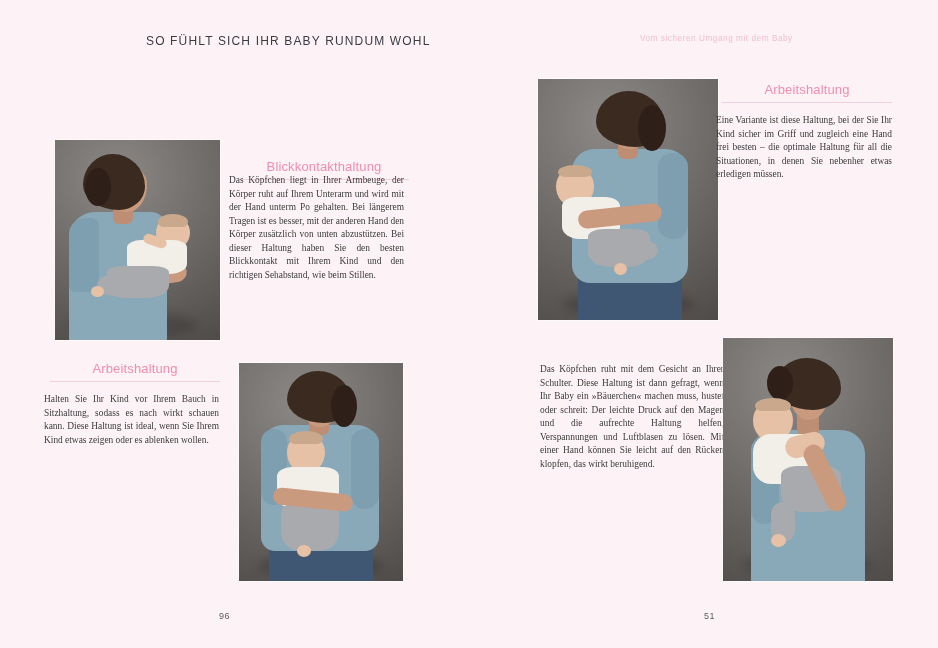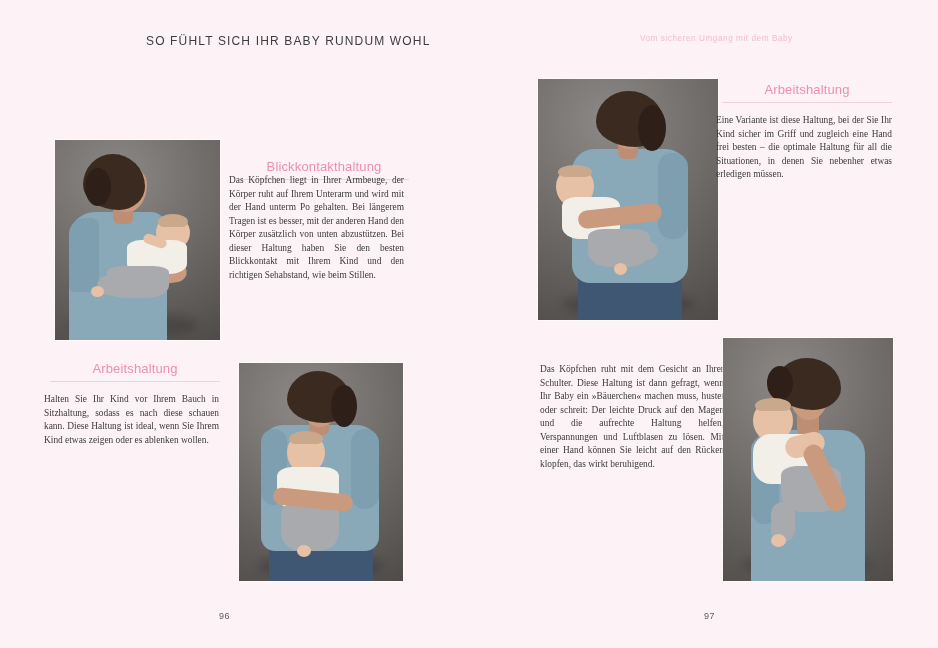--- a/index.html
+++ b/index.html
@@ -131,21 +131,21 @@
     <div class="fig barm" style="left:88px;top:96px;width:24px;height:10px;transform:rotate(18deg);"></div>
   </div>
 
   <div class="section-head" style="left:239px;top:139px;width:170px;margin-top:20px;">Blickkontakthaltung</div>
   <div class="body-text" style="left:229px;top:174px;width:175px;">
     <p>Das Köpfchen liegt in Ihrer Armbeuge, der Körper ruht auf Ihrem Unterarm und wird mit der Hand unterm Po gehalten. Bei längerem Tragen ist es besser, mit der anderen Hand den Körper zusätzlich von unten abzustützen. Bei dieser Haltung haben Sie den besten Blickkontakt mit Ihrem Kind und den richtigen Sehabstand, wie beim Stillen.</p>
   </div>
 
   <div class="section-head" style="left:50px;top:361px;width:170px;">Arbeitshaltung</div>
   <div class="body-text" style="left:44px;top:393px;width:175px;">
-    <p>Halten Sie Ihr Kind vor Ihrem Bauch in Sitzhaltung, sodass es nach diese schauen kann. Diese Haltung ist ideal, wenn Sie Ihrem Kind etwas zeigen oder es ablenken wollen.</p>
+    <p>Halten Sie Ihr Kind vor Ihrem Bauch in Sitzhaltung, sodass es nach wirkt schauen kann. Diese Haltung ist ideal, wenn Sie Ihrem Kind etwas zeigen oder es ablenken wollen.</p>
   </div>
 
   <div class="photo" style="left:239px;top:363px;width:164px;height:218px;">
     <div class="bg"></div>
     <div class="fig shadow" style="left:18px;top:190px;width:126px;height:26px;"></div>
     <div class="fig jeans" style="left:30px;top:178px;width:104px;height:40px;"></div>
     <div class="fig top" style="left:22px;top:62px;width:118px;height:126px;border-radius:22px 22px 14px 14px;"></div>
     <div class="fig top-d" style="left:22px;top:66px;width:26px;height:76px;border-radius:14px;"></div>
     <div class="fig top-d" style="left:112px;top:66px;width:28px;height:80px;border-radius:14px;"></div>
     <div class="fig neck" style="left:70px;top:52px;width:20px;height:20px;border-radius:6px;"></div>
@@ -204,15 +204,15 @@
     <div class="fig bhair" style="left:32px;top:60px;width:36px;height:13px;"></div>
     <div class="fig bbody" style="left:30px;top:96px;width:66px;height:50px;border-radius:18px;"></div>
     <div class="fig bpants" style="left:58px;top:128px;width:60px;height:46px;"></div>
     <div class="fig bleg" style="left:48px;top:164px;width:24px;height:40px;border-radius:12px;"></div>
     <div class="fig bfoot" style="left:48px;top:196px;width:15px;height:13px;"></div>
     <div class="fig barm" style="left:62px;top:96px;width:40px;height:22px;transform:rotate(-14deg);"></div>
     <div class="fig arm" style="left:66px;top:130px;width:72px;height:20px;transform:rotate(64deg);"></div>
   </div>
 
   <div class="folio" id="folio-left">96</div>
-  <div class="folio" id="folio-right">97</div>
+  <div class="folio" id="folio-right">51</div>
 
 </div>
 
 </body></html>

